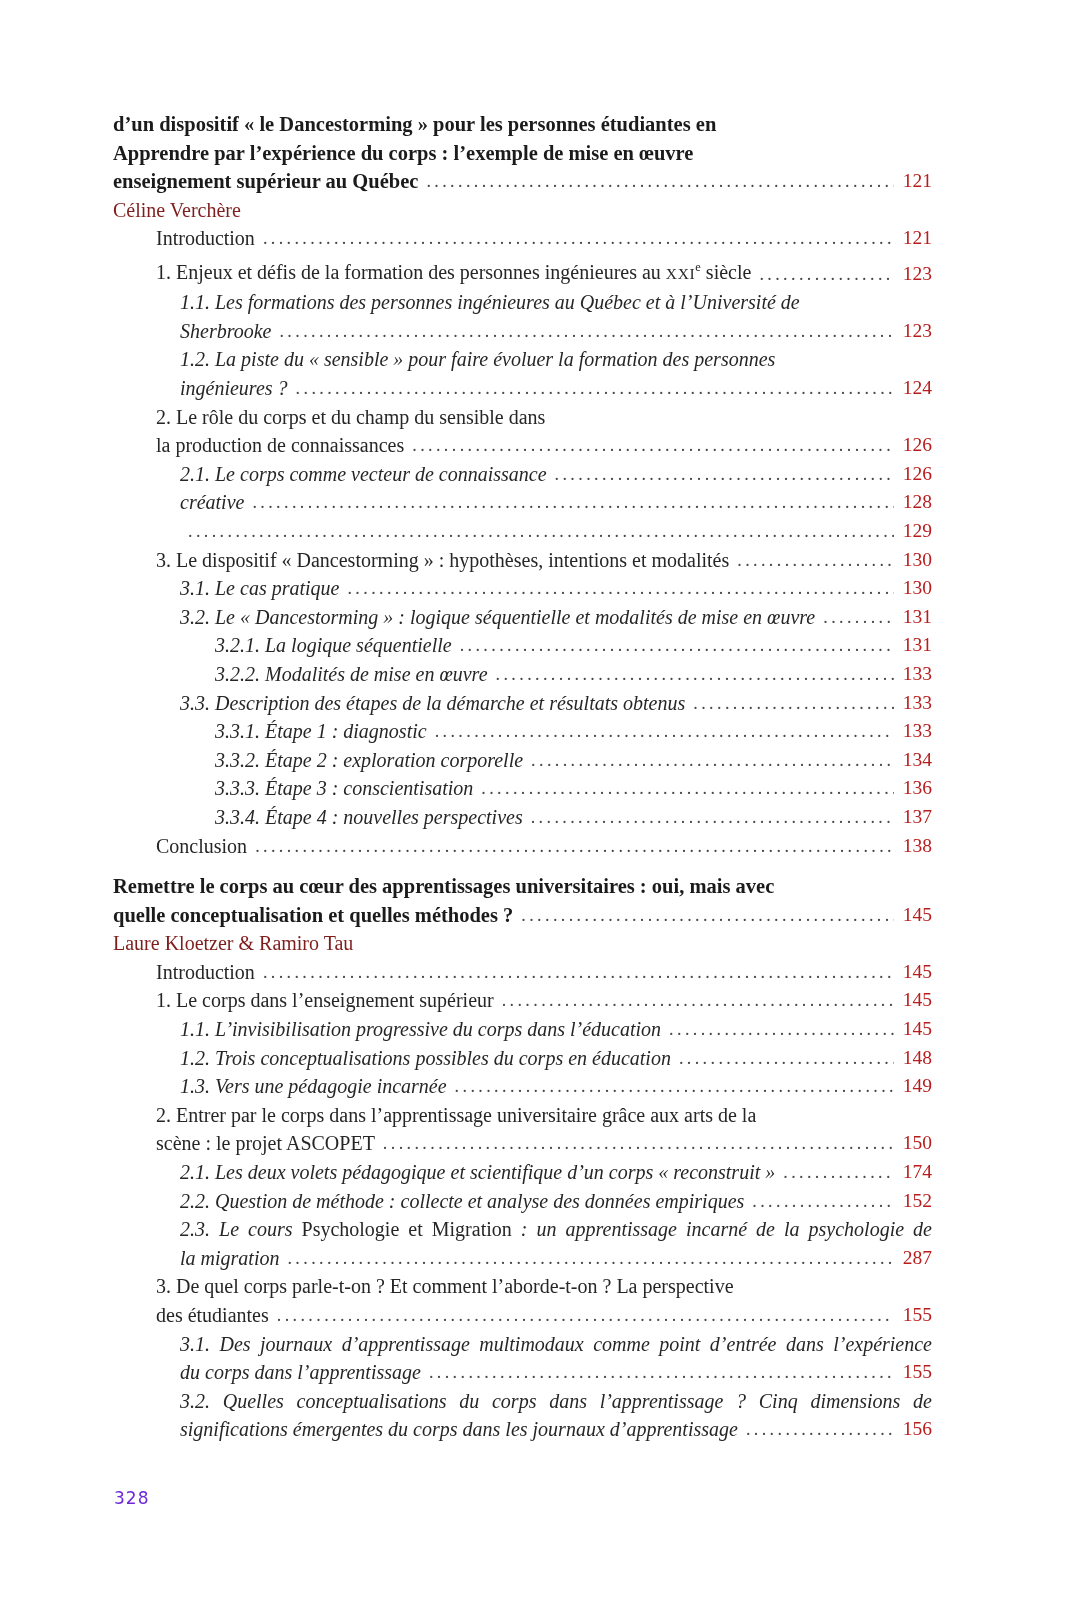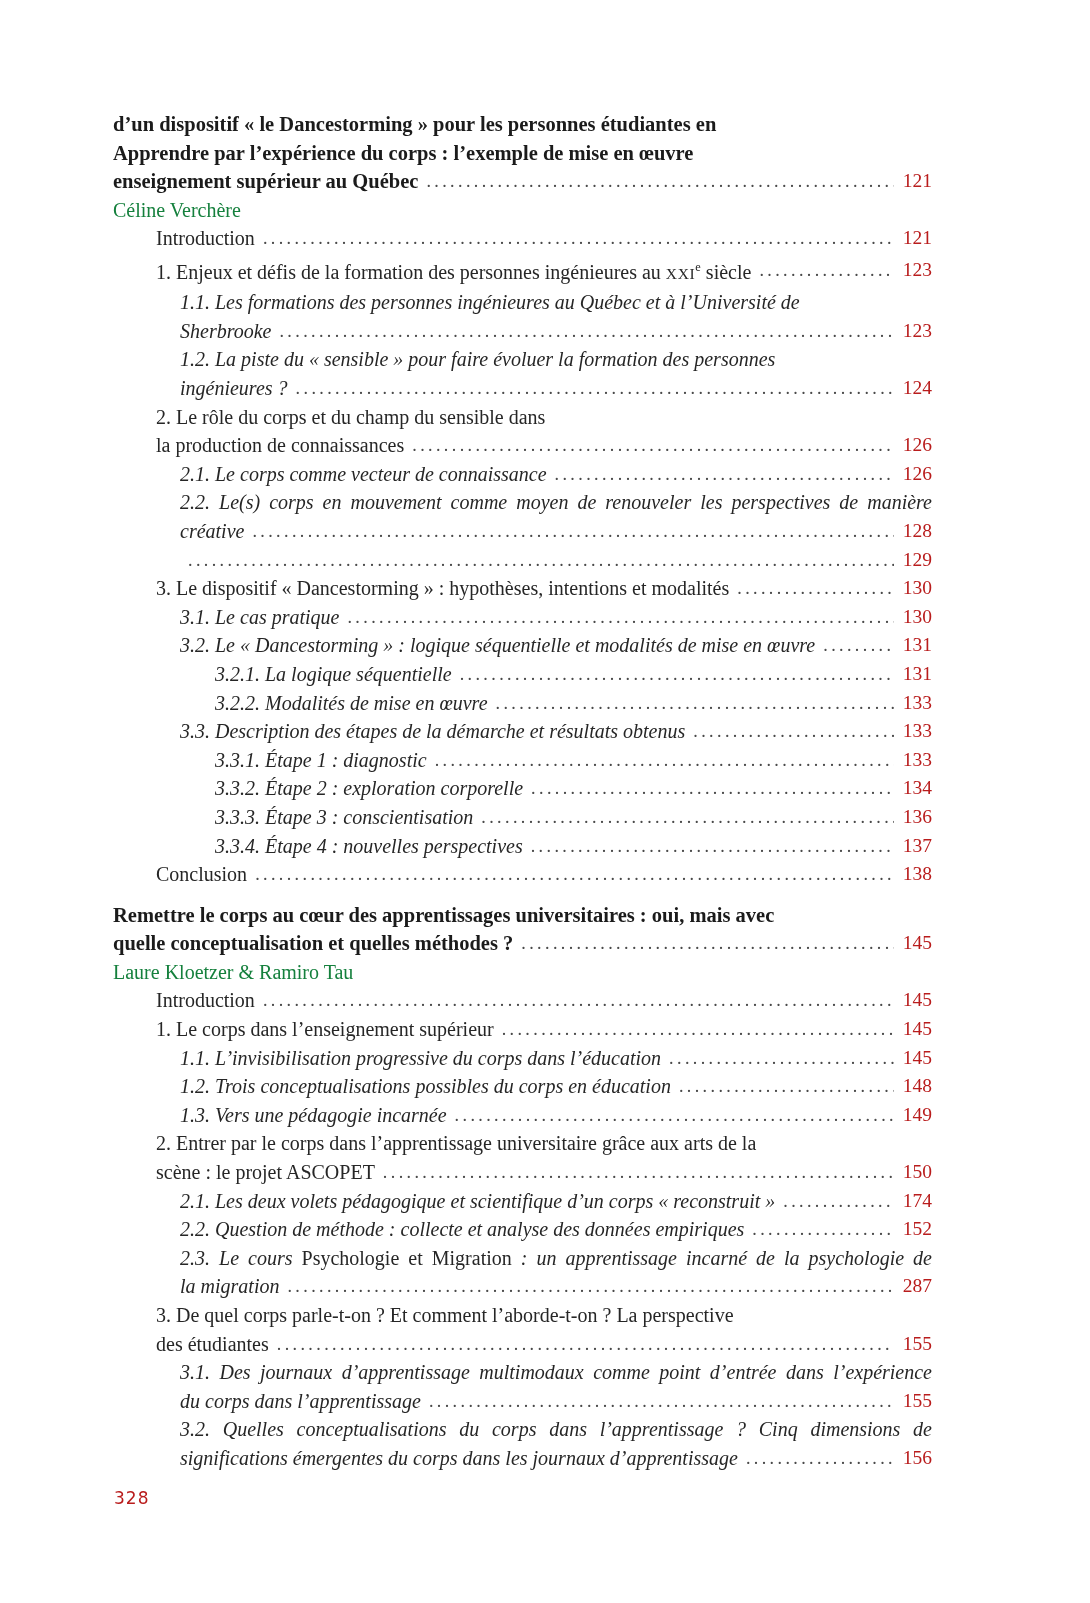--- a/index.html
+++ b/index.html
@@ -20,21 +20,21 @@
   .chapter + .chapter { margin-top:12px; }
 
   .line {
     line-height:28.6px;
     font-size:20px;
   }
   
   .t-line { font-weight:700; font-size:20.5px; color:#1b1b1b; }
 
   
-  .has-leader { display:flex; align-items:center; }
+  .has-leader { display:flex; align-items:flex-end; }
   .has-leader .text { flex:0 0 auto; white-space:nowrap; max-width:100%; }
   .leader {
     flex:1 1 auto;
     min-width:6px;
     overflow:hidden;
     white-space:nowrap;
     margin:0 2px 0 8px;
     color:#4a4a4a;
     font-weight:400;
     font-style:normal;
@@ -47,21 +47,21 @@
   .pagenum {
     flex:0 0 auto;
     min-width:36px;
     text-align:right;
     color:#b91c1c;
     font-weight:400;
     font-style:normal;
     font-size:19.5px;
   }
 
-  .author { font-size:20px; line-height:28.6px; color:#15803d; }
+  .author { font-size:20px; line-height:28.6px; color:#7f1d1d; }
 
   .entry.italic .text { font-style:italic; }
   .lvl1 { padding-left:43px; }
   .lvl2 { padding-left:67px; }
   .lvl3 { padding-left:102px; }
 
   
   .line.justify { display:block; }
   .line.justify .text {
     display:block;
@@ -73,21 +73,21 @@
   .seg-sc  { font-size:0.78em; letter-spacing:0.6px; }
   .seg-sup { font-size:0.62em; vertical-align:super; letter-spacing:0; }
   .seg-roman { font-style:normal; }
 
   .footer-page {
     position:absolute;
     left:114px; top:1488px;
     font-family:"DejaVu Sans","Liberation Sans",sans-serif;
     font-size:17px;
     letter-spacing:1px;
-    color:#b91c1c;
+    color:#6d28d9;
   }
 </style>
 </head>
 <body>
 
 <div class="page">
   <main class="content">
       <section class="chapter">
         <div class="line t-line"><span class="text"><span class="seg">d’un dispositif « le Dancestorming » pour les personnes étudiantes en</span></span></div>
         <div class="line t-line"><span class="text"><span class="seg">Apprendre par l’expérience du corps : l’exemple de mise en œuvre</span></span></div>
@@ -136,23 +136,20 @@
           </div>
         </div>
         <div class="entry lvl2 italic">
           <div class="line has-leader">
             <span class="text"><span class="seg">2.1. Le corps comme vecteur de connaissance</span></span>
             <span class="leader"></span>
             <span class="pagenum">126</span>
           </div>
         </div>
         <div class="entry lvl2 italic">
-          <div class="line justify">
-            <span class="text"><span class="seg">2.2. Le(s) corps en mouvement comme moyen de renouveler les perspectives de manière</span></span>
-          </div>
           <div class="line has-leader">
             <span class="text"><span class="seg">créative</span></span>
             <span class="leader"></span>
             <span class="pagenum">128</span>
           </div>
         </div>
         <div class="entry lvl2 italic">
           <div class="line has-leader">
             <span class="leader"></span>
             <span class="pagenum">129</span>

